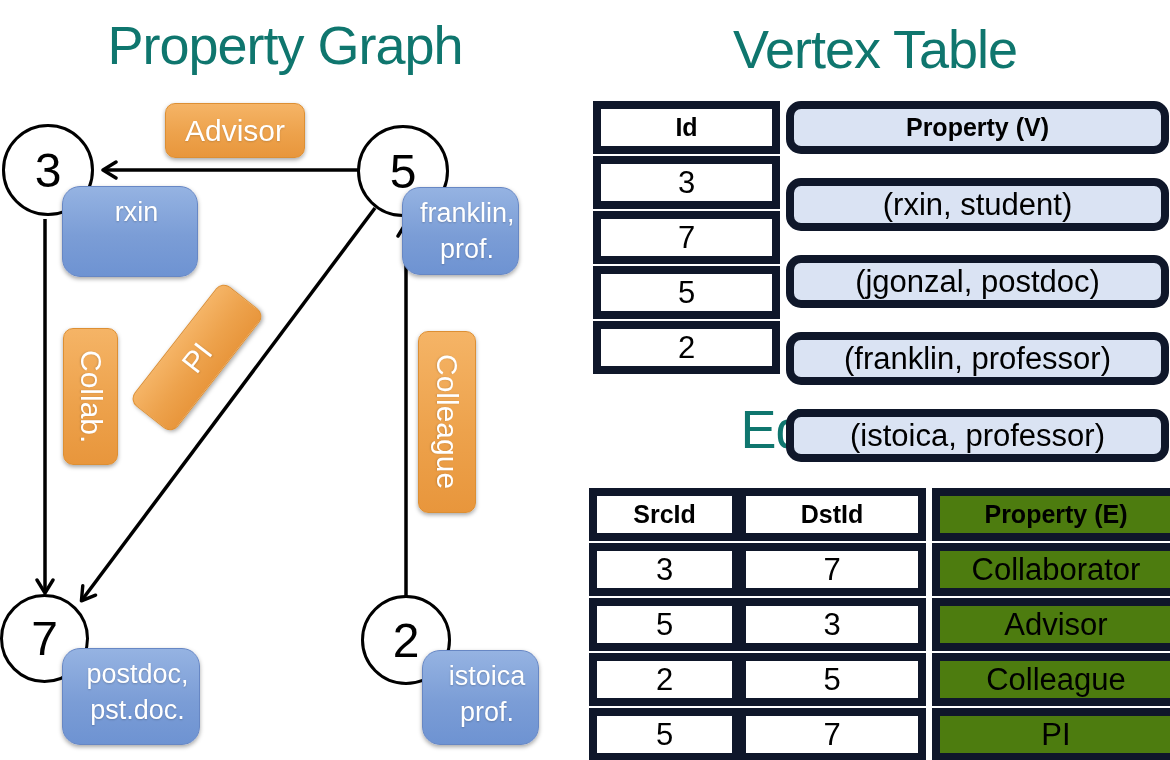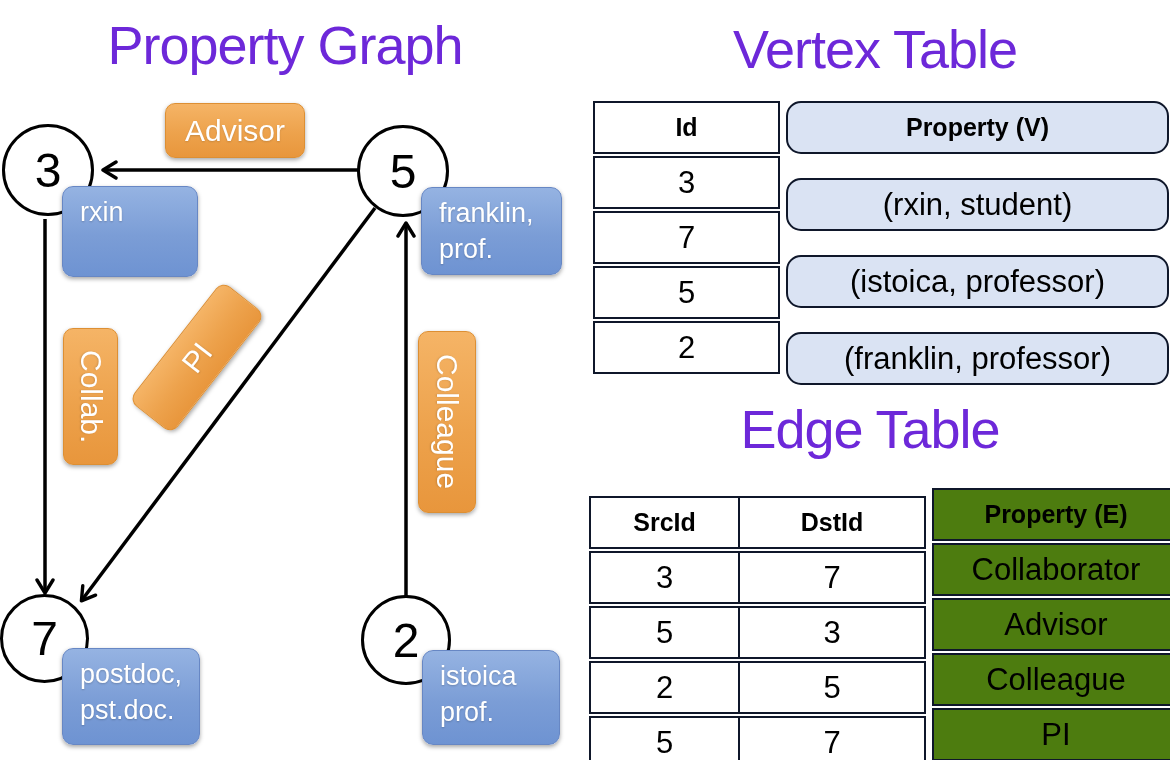--- a/index.html
+++ b/index.html
@@ -2,50 +2,51 @@
 <html><head>
 <meta charset="utf-8">
 <style>
   html,body { margin:0; padding:0; background:#fff; }
   .stage {
     position:relative; width:1170px; height:760px; overflow:hidden;
     background:#fff; font-family:"Liberation Sans", sans-serif; color:#000;
   }
   .title {
     position:absolute; margin:0; font-weight:400; letter-spacing:-1px;
-    font-size:54px; color:#6d28d9; text-align:center; white-space:nowrap;
+    font-size:54px; color:#0f766e; text-align:center; white-space:nowrap;
   }
   #graph-title   { left:0;   top:14px;  width:570px; }
   #vertex-title  { left:590px; top:18px; width:570px; }
   #edge-title    { left:590px; top:398px; width:560px; }
 
   
   #edge-svg { position:absolute; left:0; top:0; width:570px; height:760px; z-index:1; }
   .vertex {
     position:absolute; z-index:2; background:#fff; border:3.5px solid #000;
     border-radius:50%; display:flex; align-items:center; justify-content:center;
     font-size:48px; font-weight:400; box-sizing:border-box;
   }
   #vertex-3 { left:2px;   top:124px; width:92px; height:92px; }
   #vertex-5 { left:357px; top:125px; width:92px; height:92px; }
   #vertex-7 { left:0px;   top:594px; width:89px; height:89px; }
   #vertex-2 { left:361px; top:595px; width:90px; height:90px; }
 
   .vbox {
     position:absolute; z-index:3; box-sizing:border-box;
     background:linear-gradient(180deg,#95b3e2 0%,#7b9dd6 55%,#6e93d2 100%);
-    border:1px solid #6787c4; border-radius:11px;
+    border:1px solid #6787c4; border-radius:18px;
     box-shadow:0 2px 4px rgba(0,0,0,0.35);
     color:#fff; font-size:27px; line-height:1.32; padding:8px 4px 0 17px;
     text-shadow:0 1px 2px rgba(0,0,0,0.2);
+    text-align:center;
   }
   #vbox-rxin     { left:62px;  top:186px; width:136px; height:91px; }
-  #vbox-franklin { left:421px; top:187px; width:141px; height:88px; }
+  #vbox-franklin { left:402px; top:187px; width:117px; height:88px; }
   #vbox-jgonzal  { left:62px;  top:648px; width:138px; height:97px; }
-  #vbox-istoica  { left:422px; top:650px; width:138px; height:95px; }
+  #vbox-istoica  { left:422px; top:650px; width:117px; height:95px; }
 
   .ebox {
     position:absolute; z-index:4; box-sizing:border-box;
     background:linear-gradient(180deg,#f5b466 0%,#eda24c 55%,#e8963c 100%);
     border:1px solid #dd8f33; border-radius:10px;
     box-shadow:0 2px 4px rgba(0,0,0,0.35);
     color:#fff; font-size:30px; display:flex; align-items:center; justify-content:center;
     text-shadow:0 1px 2px rgba(0,0,0,0.15);
   }
   #ebox-advisor   { left:165px; top:103px; width:140px; height:55px; }
@@ -56,28 +57,28 @@
   #ebox-pi        { left:121px; top:330px; width:152px; height:55px;
                     transform:rotate(-52deg); }
 
   
   .tablegrp { position:absolute; display:flex; gap:6px; z-index:2; }
   #vertex-table { left:593px; top:101px; }
   #edge-table   { left:589px; top:488px; }
   .tcol { display:flex; flex-direction:column; }
   .trow2 { display:flex; }
   .cell {
-    box-sizing:border-box; border:2px solid #0f172a; background:#fff;
+    box-sizing:border-box; border:8px solid #0f172a; background:#fff;
     display:flex; align-items:center; justify-content:center;
     font-size:31px; font-weight:300; margin-top:2px; white-space:nowrap;
   }
   .cell:first-child, .trow2:first-child .cell { margin-top:0; }
   .trow2 .cell { margin-top:0; }
   .trow2 { margin-top:2px; }
-  .trow2:first-child { margin-top:8px; }
+  .trow2:first-child { margin-top:0; }
   .hdr { font-size:25px; font-weight:700; }
   .h53 { height:53px; }
   .vfill { background:#dae3f3;margin-top:24px; }
   .efill { background:#4d7c0f;text-align:right; }
   .w-id   { width:187px; }
   .w-vprop{ width:383px;border-radius:15px; }
   .w-src  { width:151px; }
   .w-dst  { width:188px; margin-left:-2px; }
   .w-eprop{ width:248px; }
 </style>
@@ -132,22 +133,23 @@
     <div class="tcol">
       <div class="cell hdr h53 w-id">Id</div>
       <div class="cell h53 w-id">3</div>
       <div class="cell h53 w-id">7</div>
       <div class="cell h53 w-id">5</div>
       <div class="cell h53 w-id">2</div>
     </div>
     <div class="tcol">
       <div class="cell hdr h53 w-vprop vfill">Property (V)</div>
       <div class="cell h53 w-vprop vfill">(rxin, student)</div>
+      <div class="cell h53 w-vprop vfill">(jgonzal, postdoc)</div>
+      <div class="cell h53 w-vprop vfill">(franklin, professor)</div>
       <div class="cell h53 w-vprop vfill">(istoica, professor)</div>
-      <div class="cell h53 w-vprop vfill">(franklin, professor)</div>
     </div>
   </div>
 
   <h1 class="title" id="edge-title">Edge Table</h1>
 
   <div class="tablegrp" id="edge-table">
     <div class="tcol">
       <div class="trow2">
         <div class="cell hdr h53 w-src">SrcId</div>
         <div class="cell hdr h53 w-dst">DstId</div>

